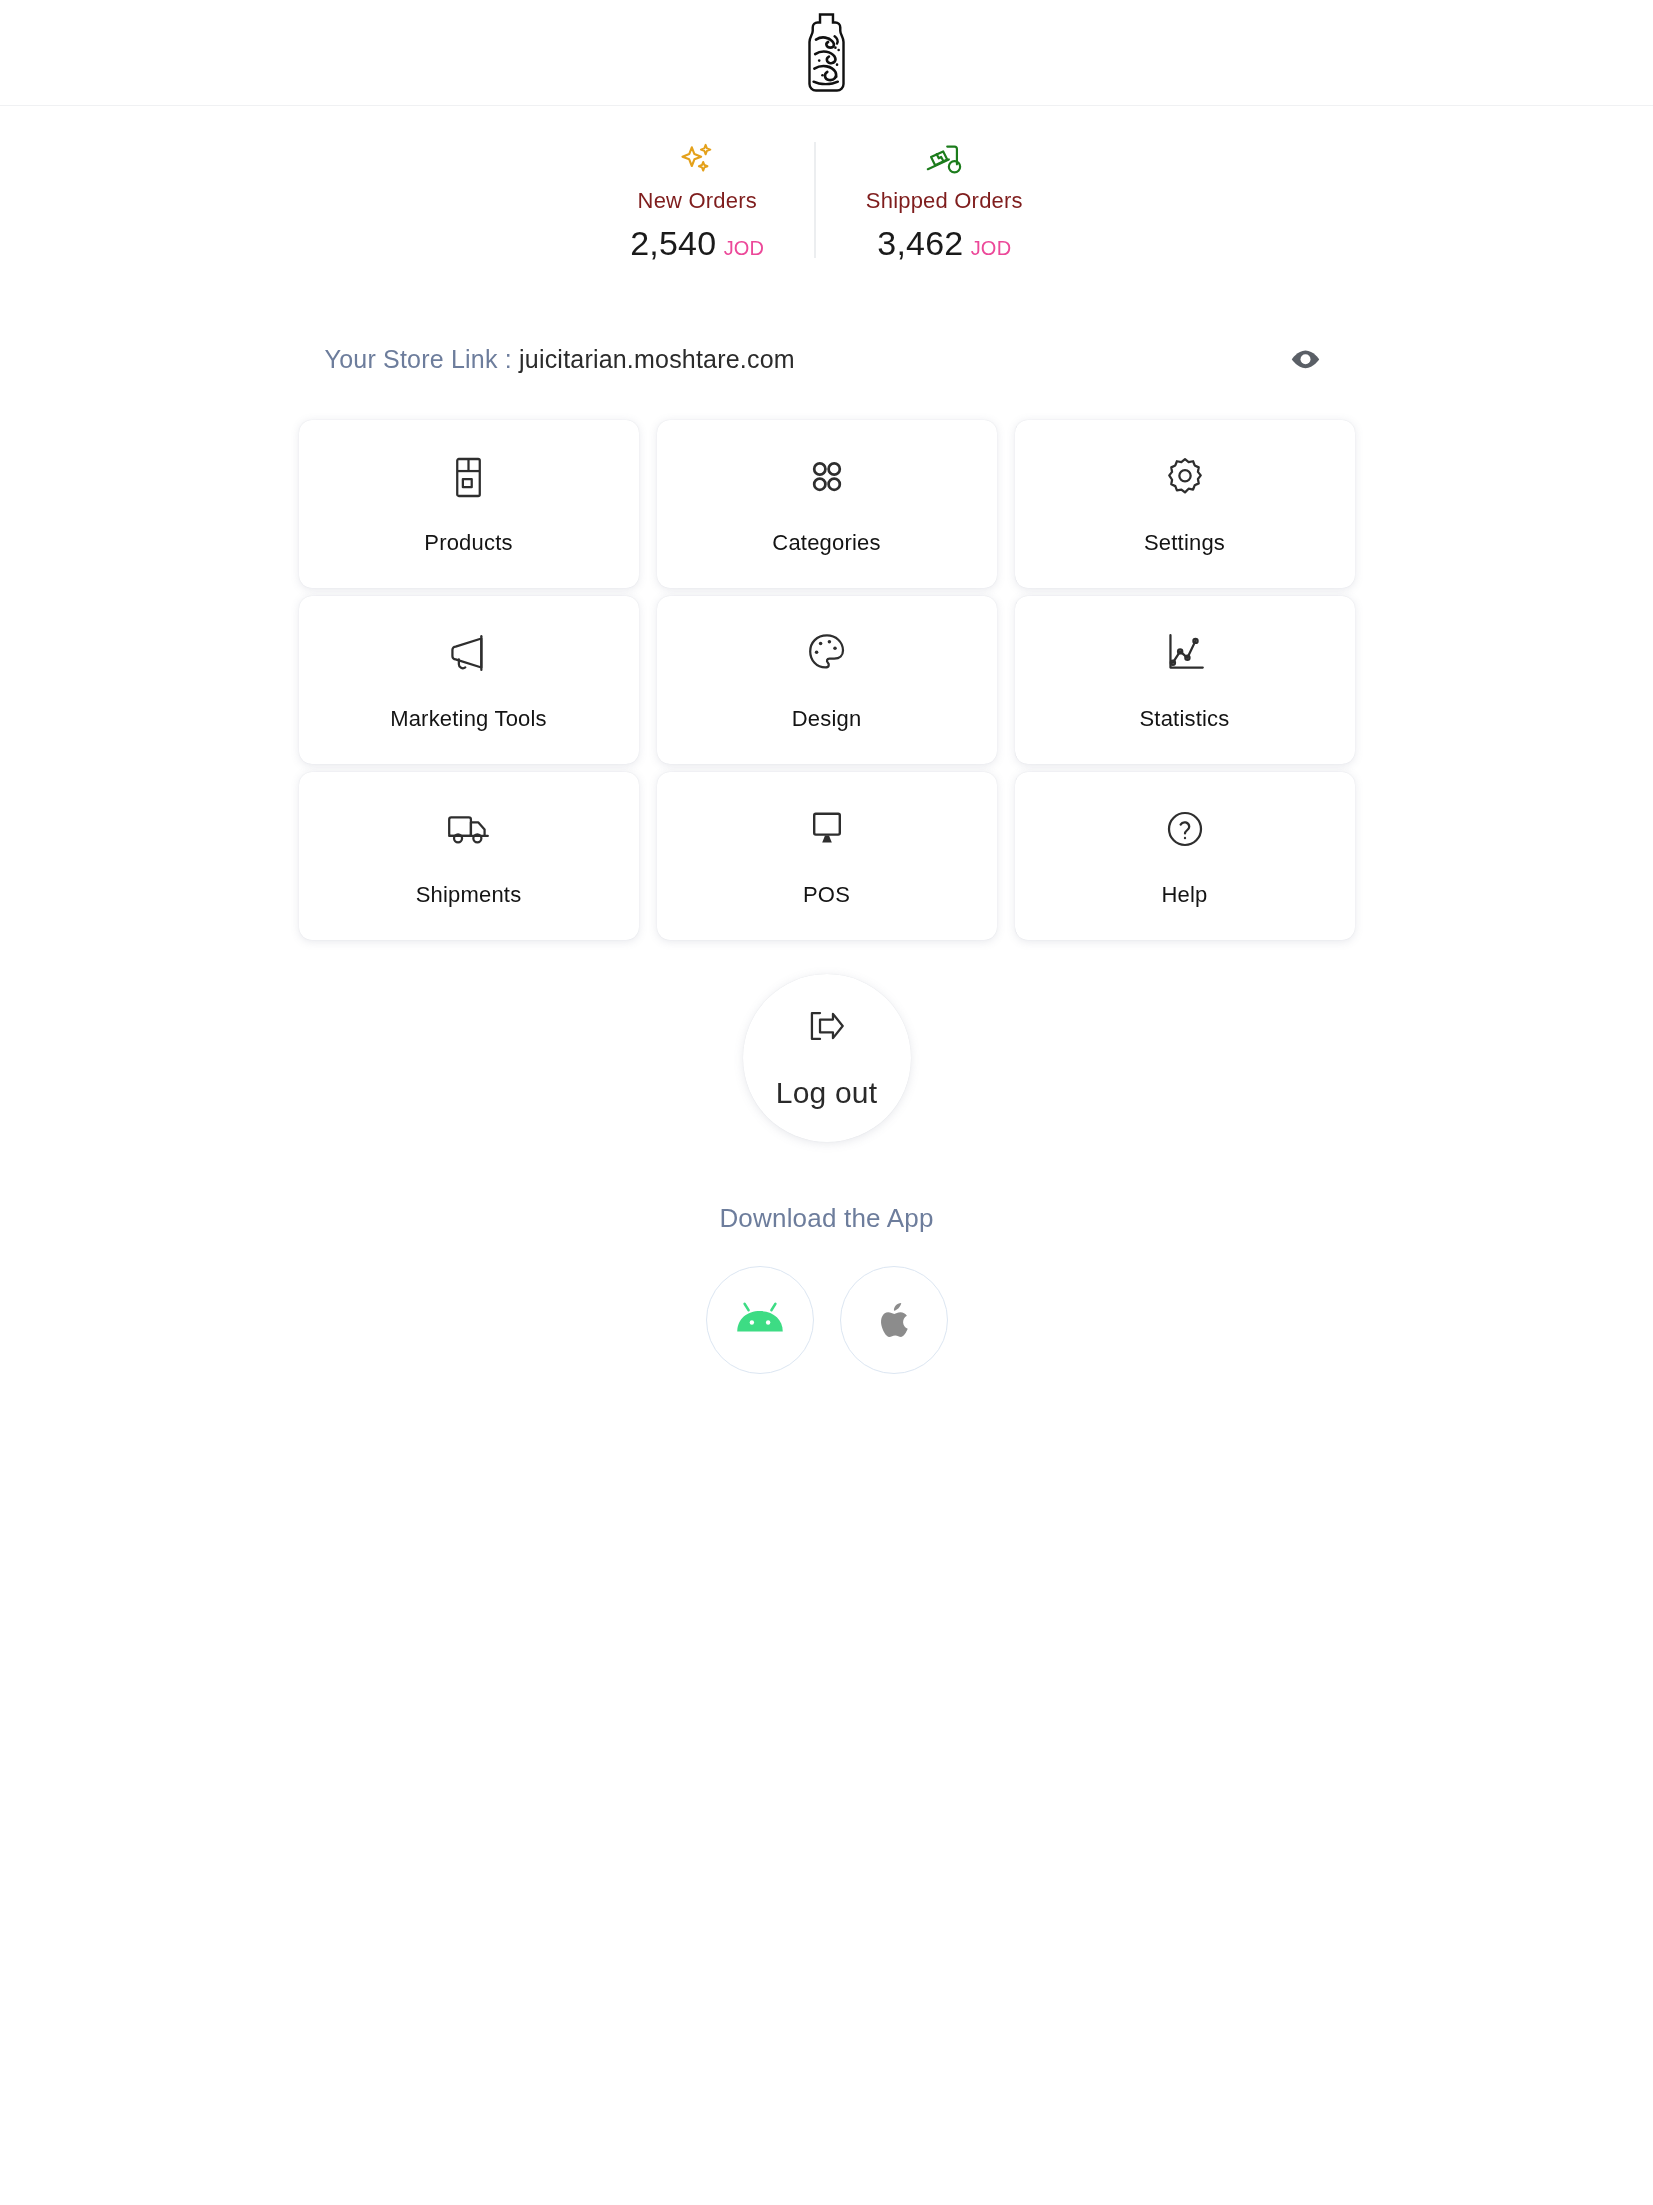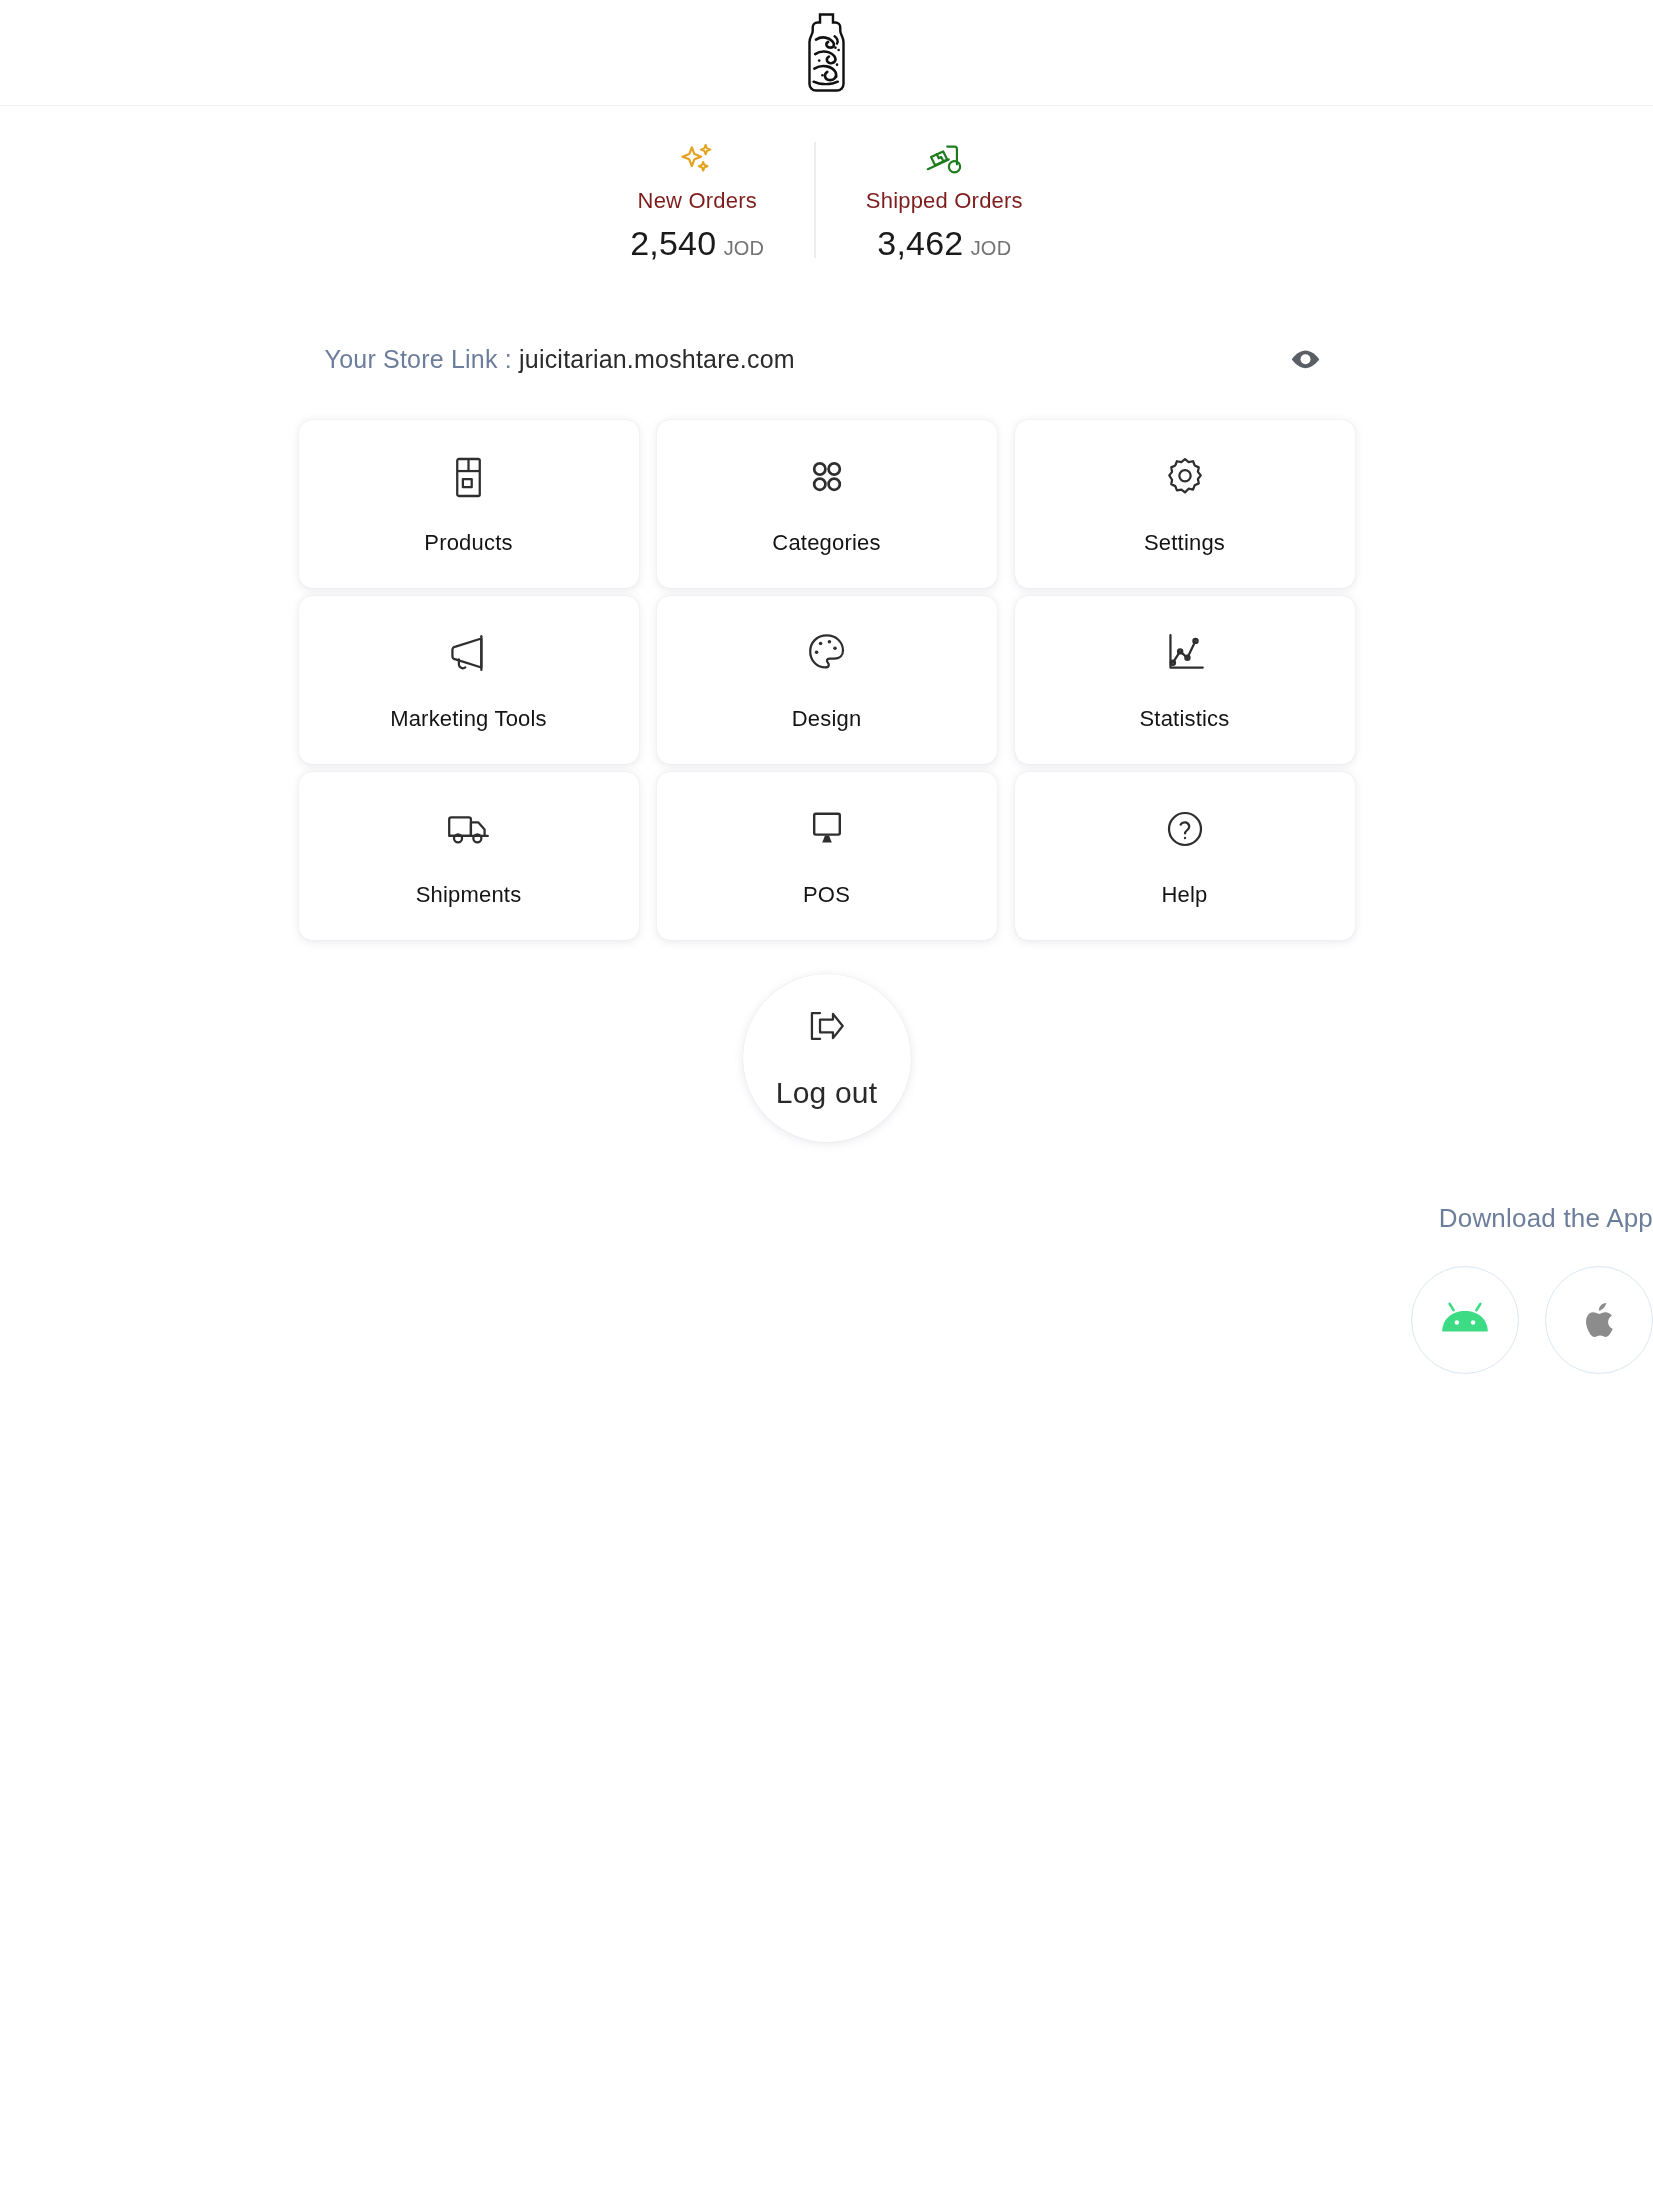--- a/index.html
+++ b/index.html
@@ -44,21 +44,21 @@
     margin-top: 6.5px;
     letter-spacing: 0.2px;
   }
   .stat-value-row {
     margin-top: 10.5px;
     display: flex;
     align-items: baseline;
     gap: 7.3px;
   }
   .stat-value { font-size: 34px; color: #1a1a1a; letter-spacing: 0.2px; }
-  .stat-currency { font-size: 20px; color: #737373; letter-spacing: 0.2px; }
+  .stat-currency { font-size: 20px; color: #ec4899; letter-spacing: 0.2px; }
   .stat-divider { width: 1.6px; background: #eceef0; margin-top: 4.8px; margin-bottom: 4.8px; }
 
   
   .store-link-row {
     width: 1049px;
     margin: 74px auto 0;
     display: flex;
     align-items: center;
     justify-content: space-between;
     padding: 0 24px 0 22.6px;
@@ -97,21 +97,21 @@
     background: #fff;
     box-shadow: 0 1.6px 9.7px rgba(110,120,140,.17), 0 0 0.8px rgba(110,120,140,.2);
     display: flex; flex-direction: column; align-items: center; justify-content: center;
     cursor: pointer;
     gap: 15px;
   }
   .logout-icon { height: 39px; display: flex; align-items: center; justify-content: center; }
   .logout-label { margin-top: 16px; font-size: 30px; color: #2a2a2a; letter-spacing: 0.2px; }
 
   
-  .download-section { margin-top: 61px; display: flex; flex-direction: column; align-items: flex-end; }
+  .download-section { margin-top: 61px; display: flex; flex-direction: column; align-items: center; }
   .download-title { font-size: 26px; color: #6d7d9c; letter-spacing: 0.2px; }
   .store-badges { margin-top: 32px; display: flex; gap: 26px; }
   .badge-btn {
     width: 108px; height: 108px; border-radius: 50%;
     border: 1.6px solid #dce6f2;
     background: #fff;
     display: flex; align-items: center; justify-content: center;
     cursor: pointer;
   }
 </style>

